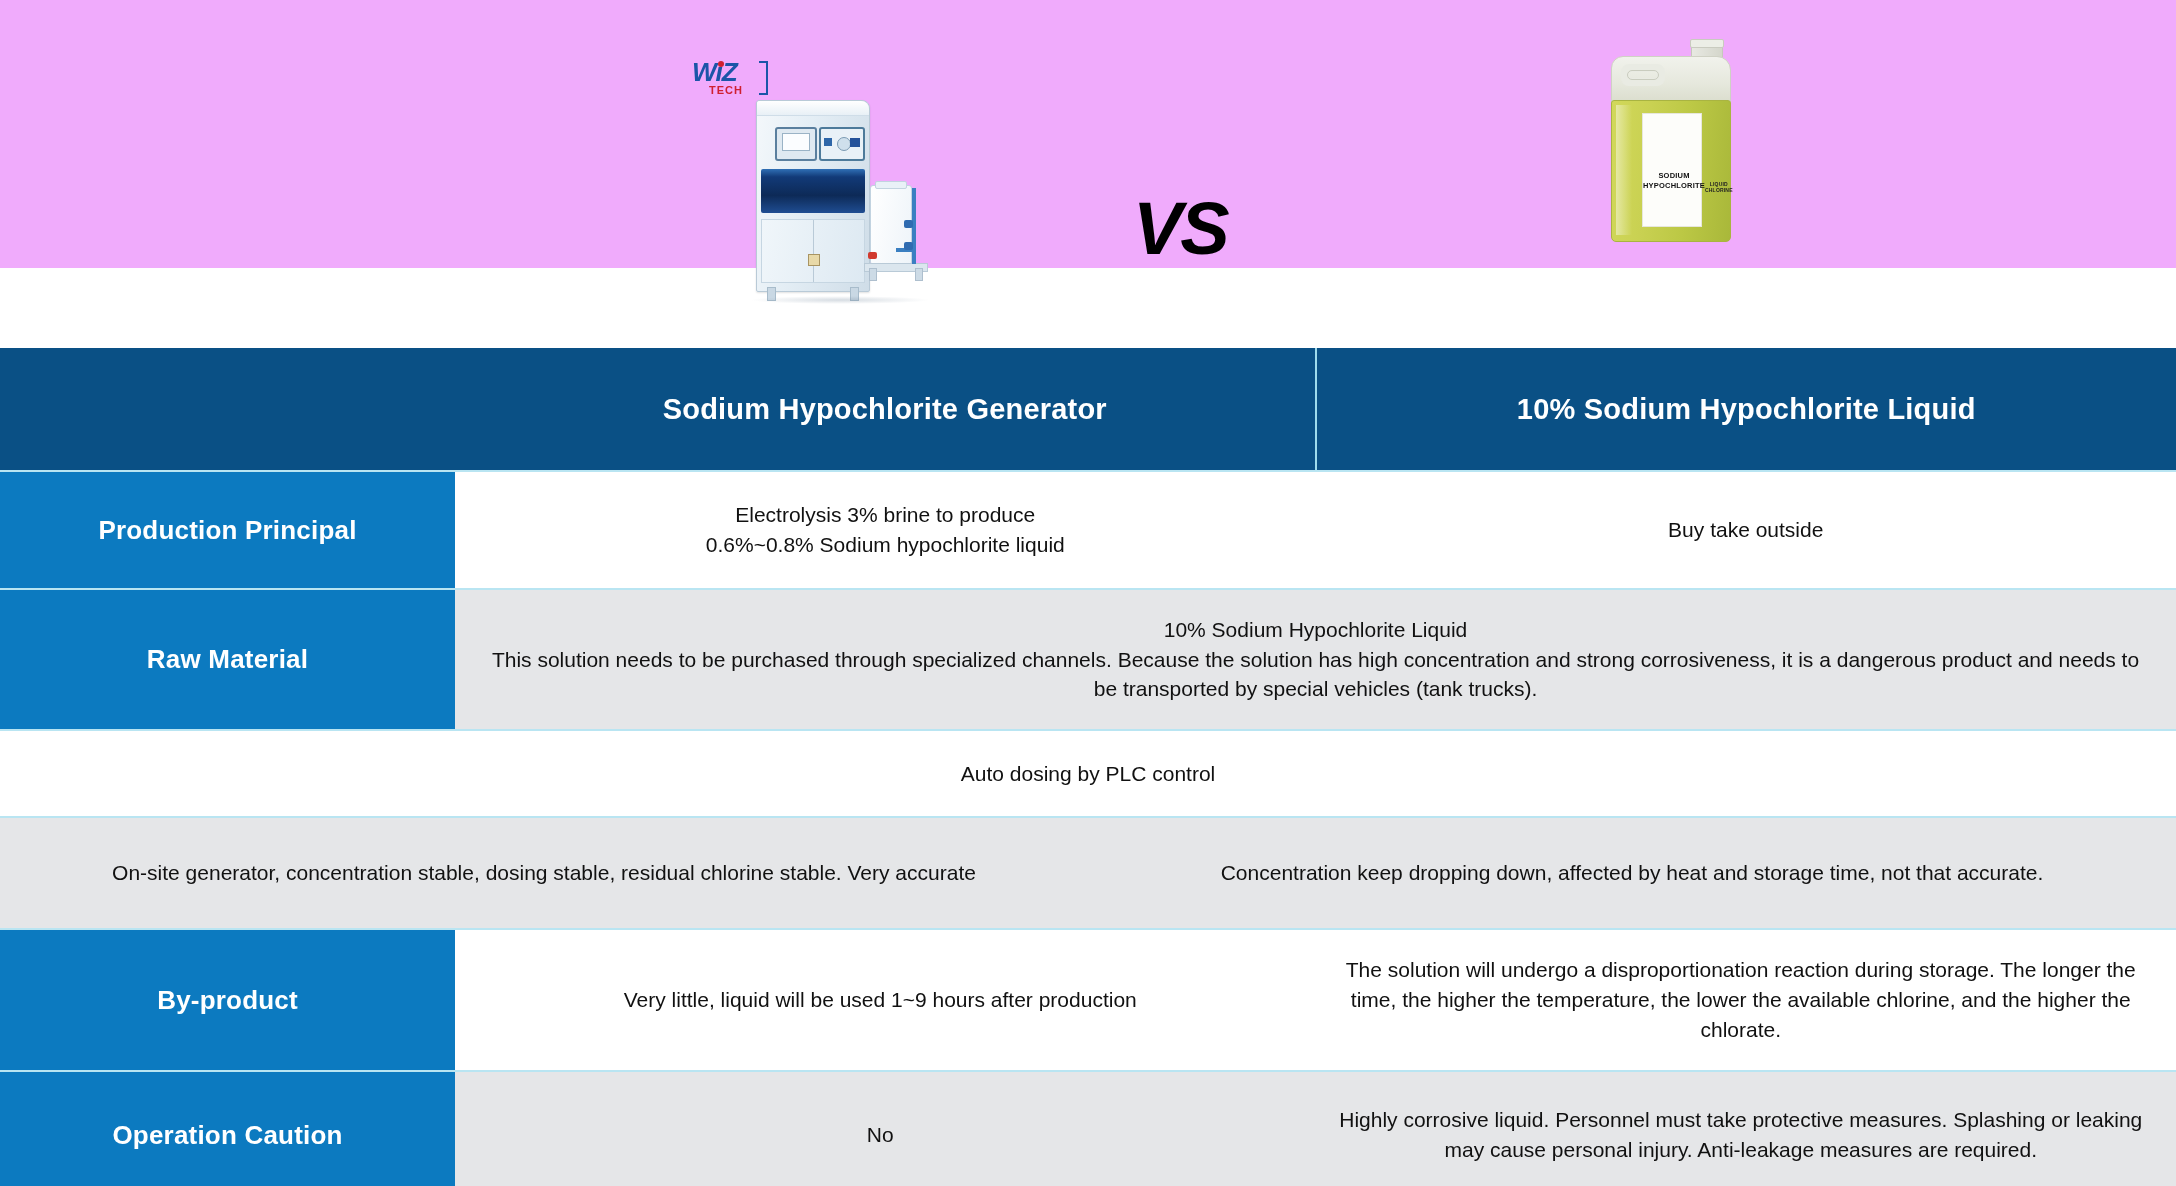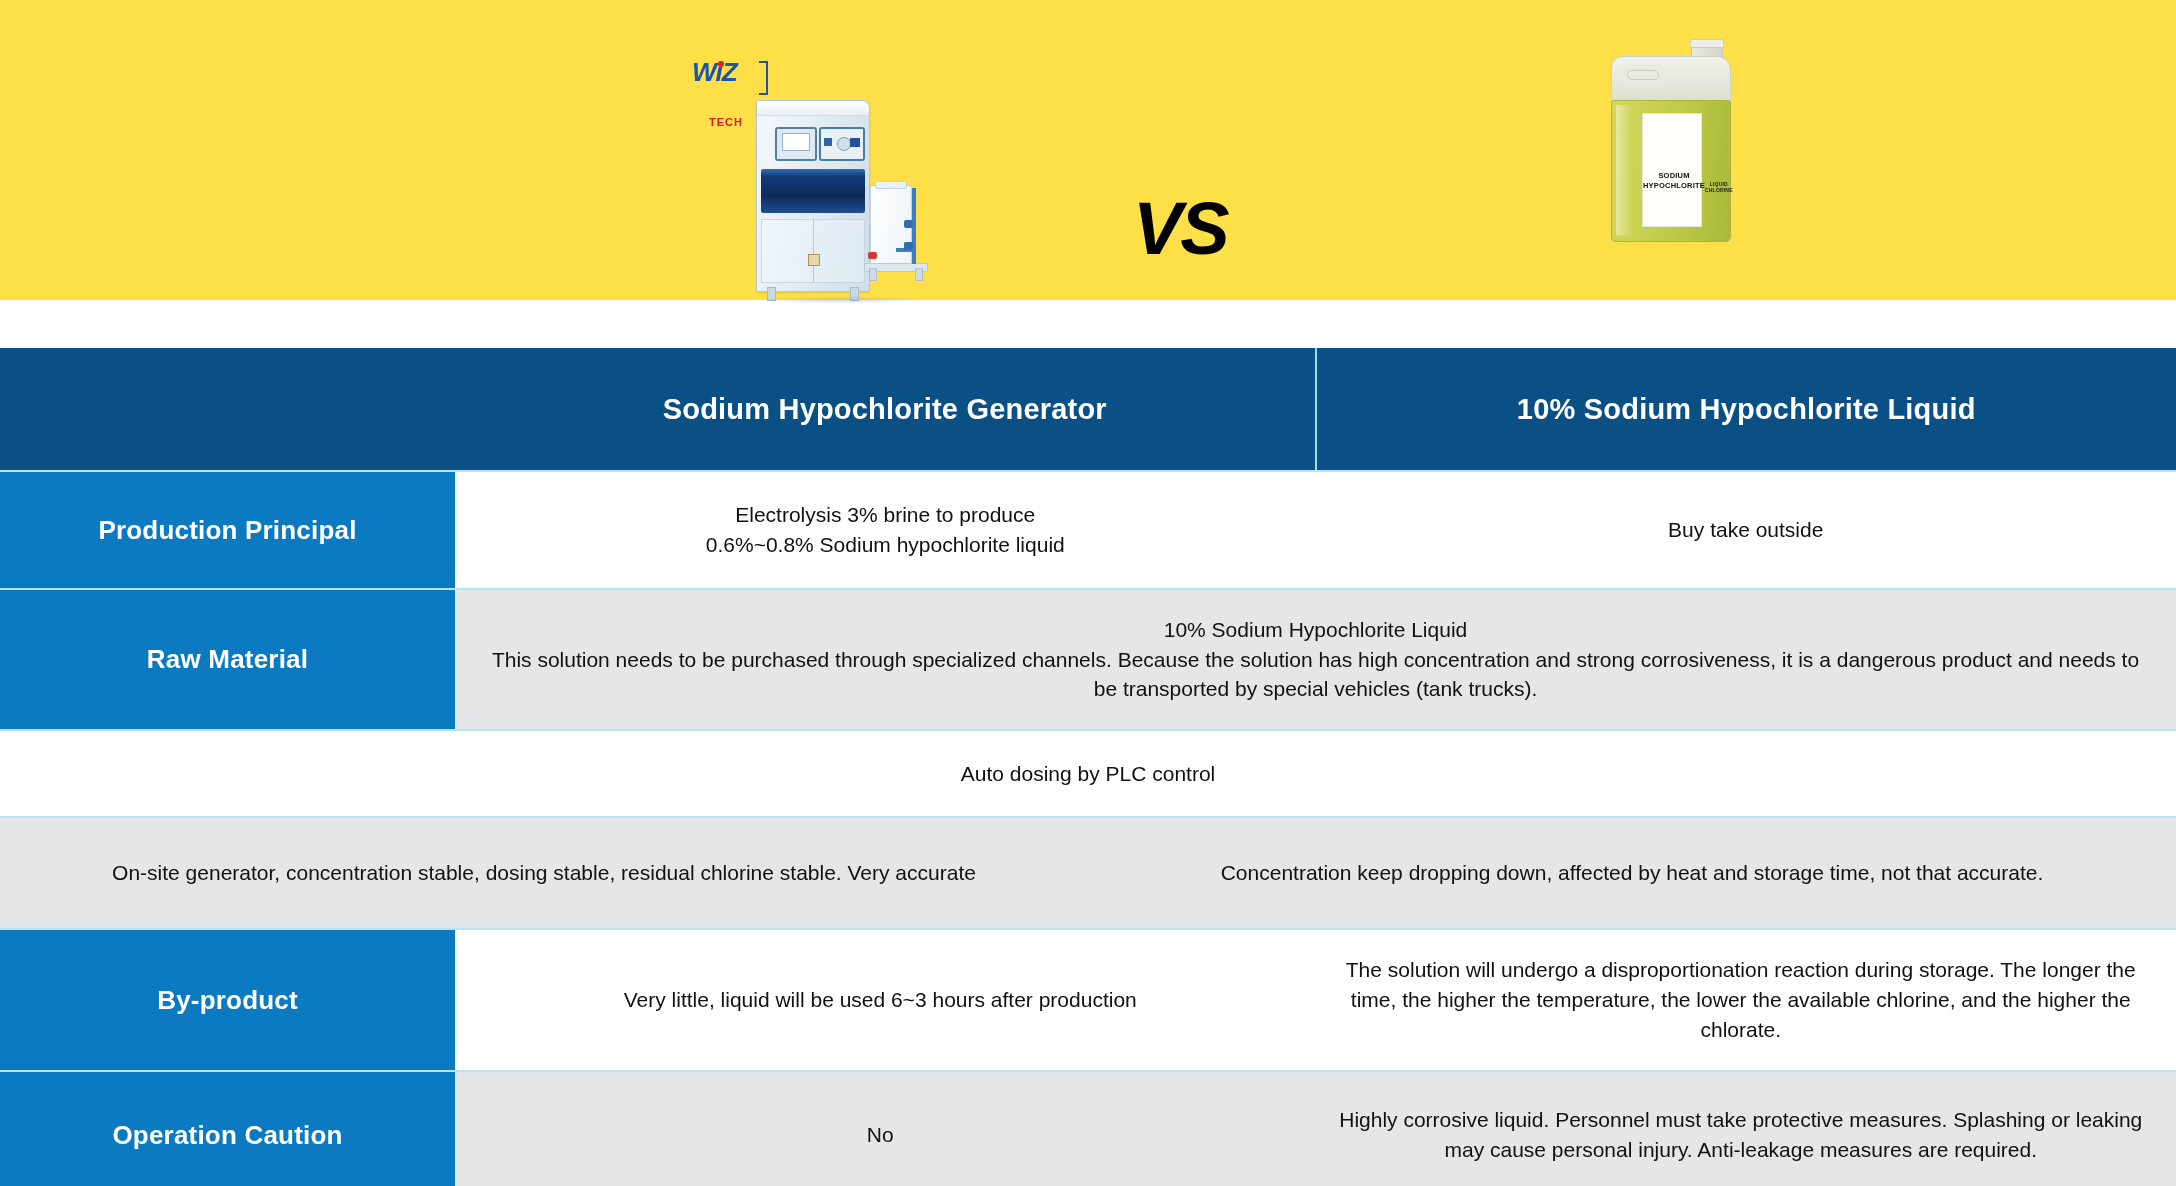--- a/index.html
+++ b/index.html
@@ -11,22 +11,22 @@
     width: 2176px;
     height: 1186px;
     font-family: "Liberation Sans", sans-serif;
     overflow: hidden;
   }
 
   
   .hero {
     position: relative;
     width: 2176px;
-    height: 300px;
-    background: #fde047;
+    height: 268px;
+    background: #f0abfc;
   }
 
   .hero-stage {
     position: absolute;
     left: 0; top: 0;
     width: 2176px; height: 348px;
   }
 
   
   .machine-wrap {
@@ -69,21 +69,20 @@
     border: 2px solid #1b55a8;
     border-left: none;
   }
   .brand-logo .tech {
     position: absolute;
     left: 17px; top: 25px;
     font-size: 11px;
     font-weight: bold;
     letter-spacing: 1px;
     color: #cf2030;
-    margin-top: 32px;
   }
 
   .machine {
     position: absolute;
     left: 66px;
     top: 40px;
     width: 112px;
     height: 190px;
     background: linear-gradient(100deg,#f4f8fb 0%, #e4eef5 40%, #cfdde8 100%);
     border: 1px solid #b9cad7;
@@ -437,21 +436,21 @@
     <div class="val-cell" style="white-space:pre-line">Auto dosing by PLC control</div>
   </div>
 
   <div class="trow row-grey h-acc">
     <div class="val-cell" style="white-space:pre-line">On-site generator, concentration stable, dosing stable, residual chlorine stable. Very accurate</div>
     <div class="val-cell" style="white-space:pre-line">Concentration keep dropping down, affected by heat and storage time, not that accurate.</div>
   </div>
 
   <div class="trow row-white h-by">
     <div class="label-cell">By-product</div>
-    <div class="val-cell" style="white-space:pre-line">Very little, liquid will be used 6~3 hours after production</div>
+    <div class="val-cell" style="white-space:pre-line">Very little, liquid will be used 1~9 hours after production</div>
     <div class="val-cell pad-wide" style="white-space:pre-line">The solution will undergo a disproportionation reaction during storage. The longer the time, the higher the temperature, the lower the available chlorine, and the higher the chlorate.</div>
   </div>
 
   <div class="trow row-grey h-op">
     <div class="label-cell">Operation Caution</div>
     <div class="val-cell" style="white-space:pre-line">No</div>
     <div class="val-cell pad-wide" style="white-space:pre-line">Highly corrosive liquid. Personnel must take protective measures. Splashing or leaking may cause personal injury. Anti-leakage measures are required.</div>
   </div>
 
 </div>

